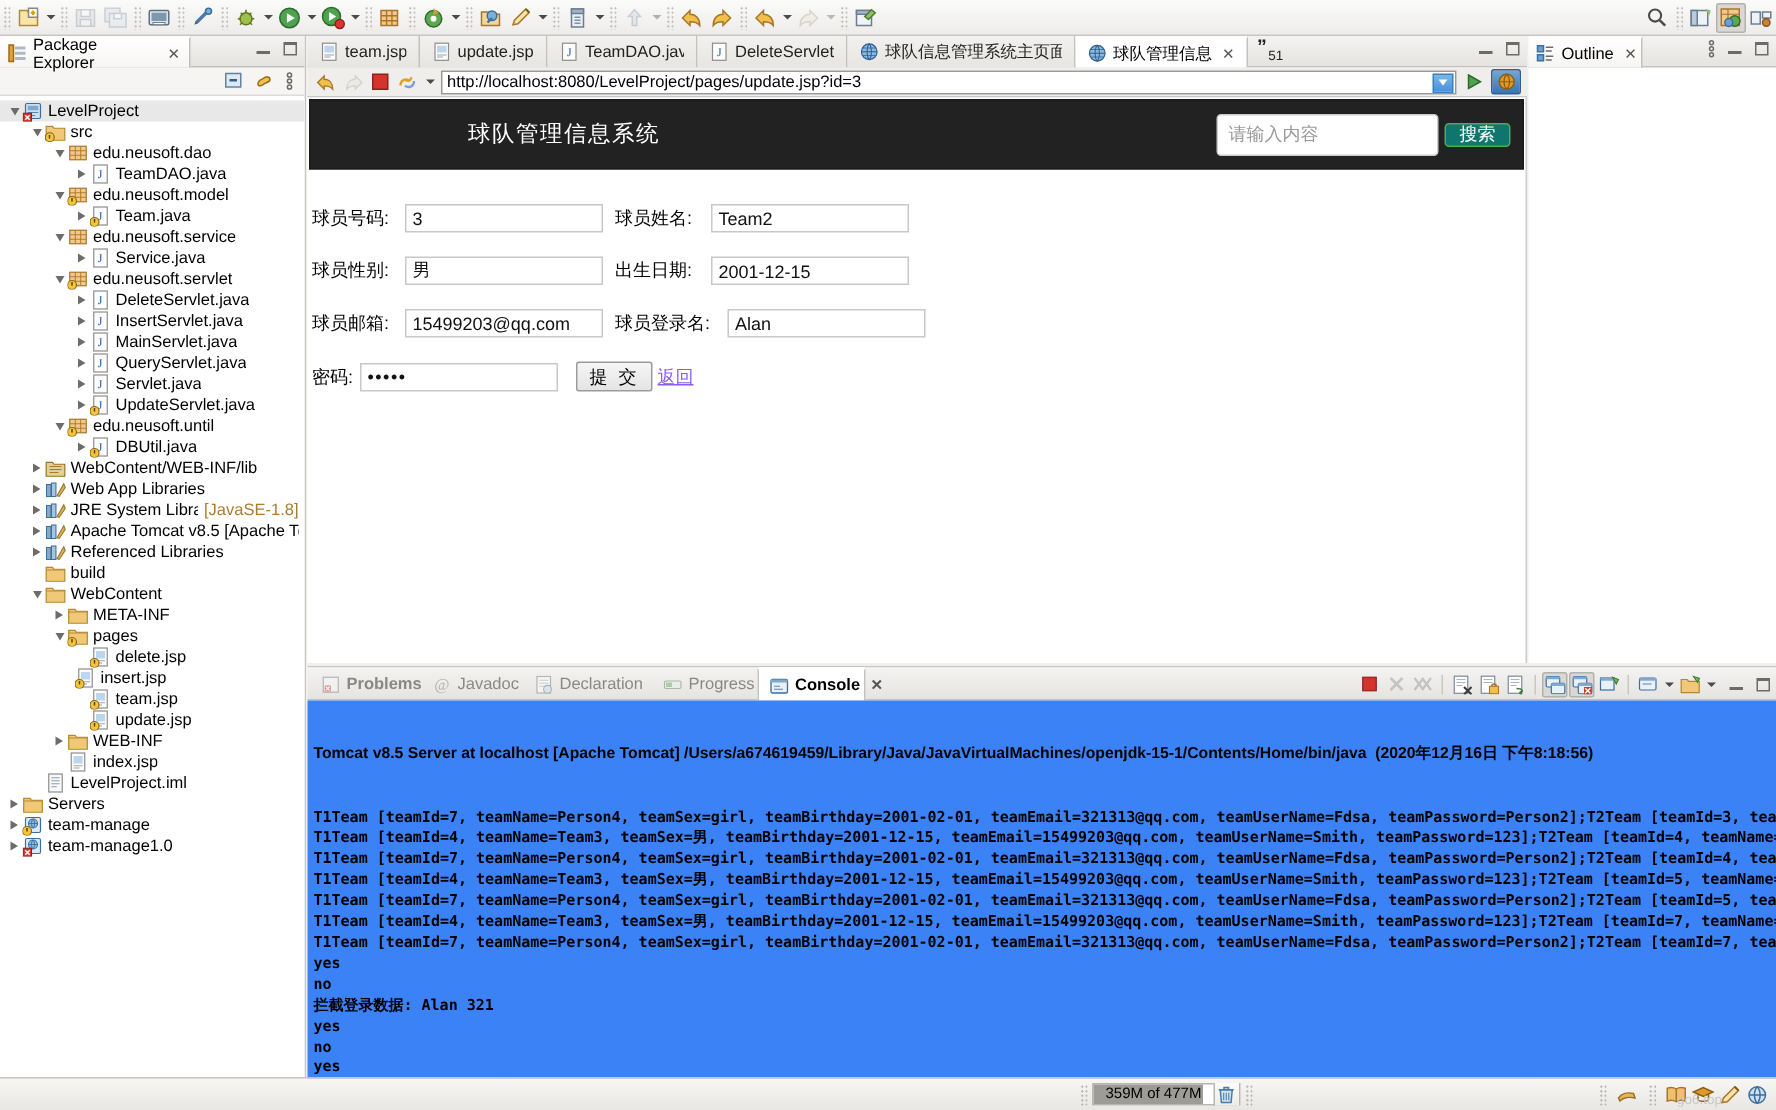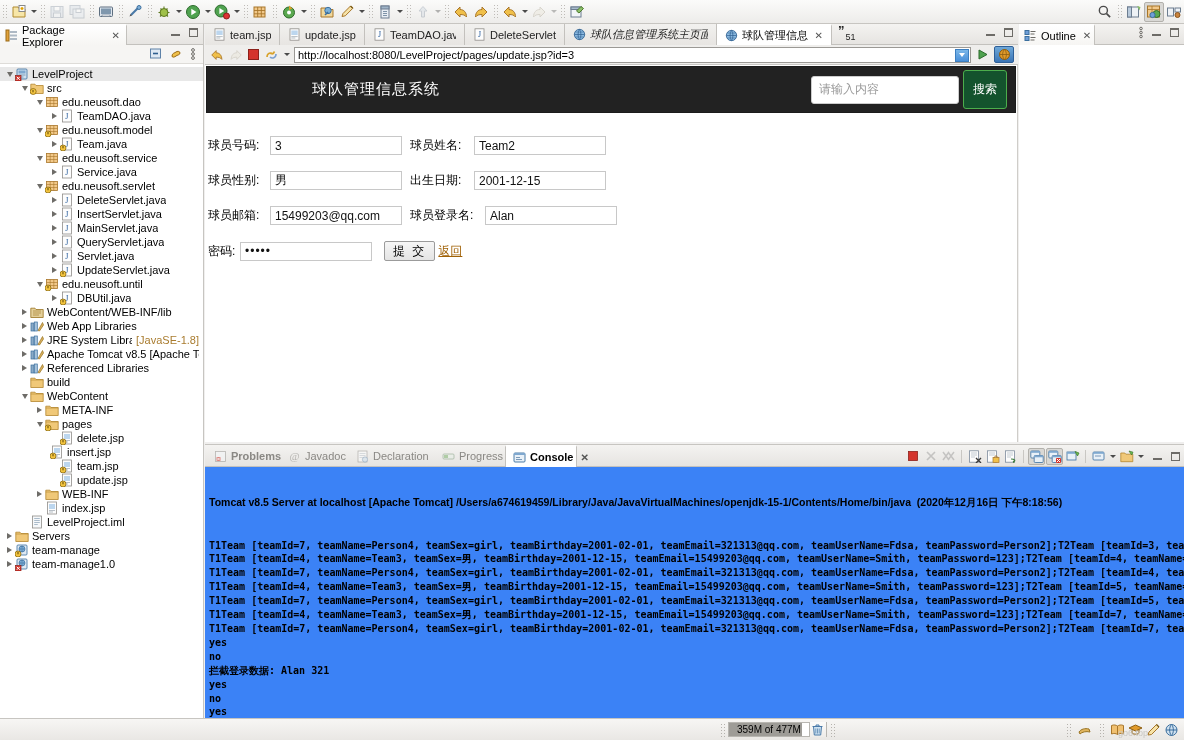--- a/index.html
+++ b/index.html
@@ -180,21 +180,21 @@
     color: #ffffff; font-size: 15px; margin-left: 105px; letter-spacing: 1px;
   }
   .page-search { margin-left: auto; display: flex; align-items: center; gap: 4px; margin-right: 8px; }
   .search-input {
     width: 148px; height: 28px; background: #fff;
     border: 1px solid #cccccc; border-radius: 3px;
     font-size: 12px; color: #999; padding: 0 7px;
     display: flex; align-items: center;
   }
   .search-btn {
-    height: 39px; padding: 0 9px; background: #14532d;
+    height: 16px; padding: 0 9px; background: #0f766e;
     border: 1px solid #4cae4c; border-radius: 3px;
     color: #fff; font-size: 12px;
     display: flex; align-items: center;
   }
   .form-area { padding: 22px 0 0 0; }
   .form-row { display: flex; align-items: center; margin-bottom: 16px; padding-left: 3px; }
   .flabel { font-size: 12px; color: #000; white-space: nowrap; }
   .finput {
     height: 19px; background: #fff;
     border: 1px solid #c8c8c8;
@@ -202,21 +202,21 @@
     padding: 0 4px; margin-left: 4px;
     display: flex; align-items: center;
     overflow: hidden; white-space: nowrap;
   }
   .submit-btn {
     height: 20px; padding: 0 8px;
     background: linear-gradient(#f6f6f6,#e4e4e4);
     border: 1px solid #9b9b9b; border-radius: 2px;
     font-size: 12px; display: flex; align-items: center; letter-spacing: 2px;
   }
-  .back-link { color: #a16207; font-size: 12px; text-decoration: underline; margin-left: 3px; }
+  .back-link { color: #8b5cf6; font-size: 12px; text-decoration: underline; margin-left: 3px; }
 
   
   .outline-body { padding: 8px 6px 0 8px; font-size: 11px; line-height: 14px; color:#111; }
 
   
   .console-tabbar {
     position: absolute; height: 22px;
     background: linear-gradient(#f4f3f1, #e6e4e1);
     border-bottom: 1px solid #c3c1bd;
   }
@@ -883,21 +883,21 @@
               <text x="6.5" y="9" font-size="8" font-family="Liberation Serif, serif" fill="#2b5f9e" text-anchor="middle">J</text>
             </svg></span>
           <span style="overflow: hidden; white-space: nowrap;">DeleteServlet.j</span>
         </div>
         <div class="etab inactive" style="left: 360px; width: 152px;">
           <span style="width: 13px; height: 13px; display: inline-block; flex: 0 0 13px;"><svg width="13" height="13" viewBox="0 0 13 13">
               <circle cx="6.5" cy="6.5" r="5.2" fill="#8ab9e0" stroke="#2f5f8f" stroke-width="0.8"></circle>
               <path d="M1.3 6.5h10.4M6.5 1.3 C4.6 3.3 4.6 9.7 6.5 11.7 C8.4 9.7 8.4 3.3 6.5 1.3z" fill="none" stroke="#2f5f8f" stroke-width="0.7"></path>
               <path d="M2.2 4h8.6M2.2 9h8.6" stroke="#2f5f8f" stroke-width="0.5"></path>
             </svg></span>
-          <span style="overflow: hidden; white-space: nowrap; font-style: italic;">球队信息管理系统主页面</span>
+          <span style="overflow: hidden; white-space: nowrap;">球队信息管理系统主页面</span>
         </div>
         <div class="etab active" style="left: 512px; width: 115px;">
           <span style="width: 13px; height: 13px; display: inline-block; flex: 0 0 13px;"><svg width="13" height="13" viewBox="0 0 13 13">
               <circle cx="6.5" cy="6.5" r="5.2" fill="#8ab9e0" stroke="#2f5f8f" stroke-width="0.8"></circle>
               <path d="M1.3 6.5h10.4M6.5 1.3 C4.6 3.3 4.6 9.7 6.5 11.7 C8.4 9.7 8.4 3.3 6.5 1.3z" fill="none" stroke="#2f5f8f" stroke-width="0.7"></path>
               <path d="M2.2 4h8.6M2.2 9h8.6" stroke="#2f5f8f" stroke-width="0.5"></path>
             </svg></span>
           <span style="overflow: hidden; white-space: nowrap;">球队管理信息系统</span>
           <span class="tab-x">✕</span>
         </div>

